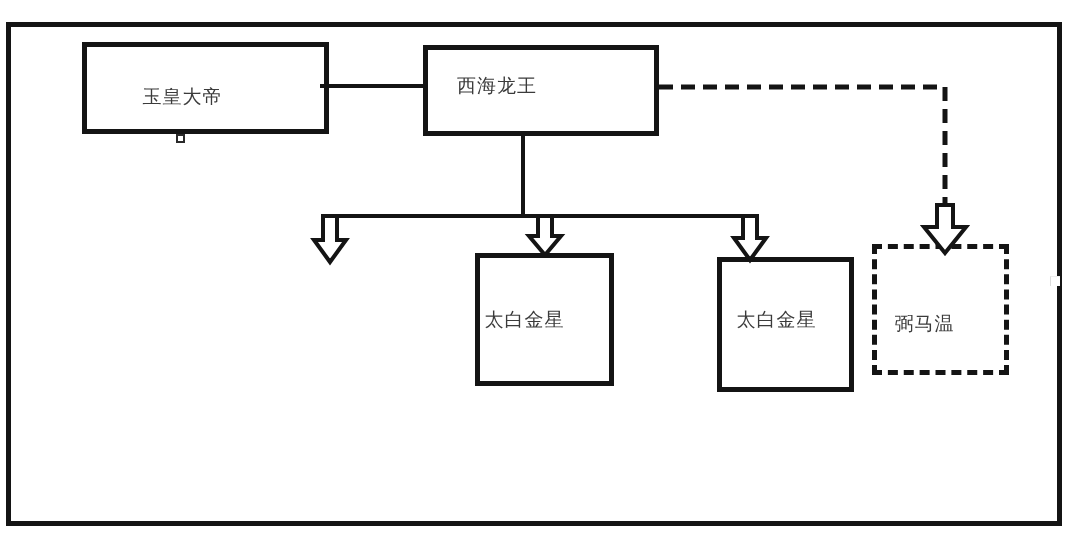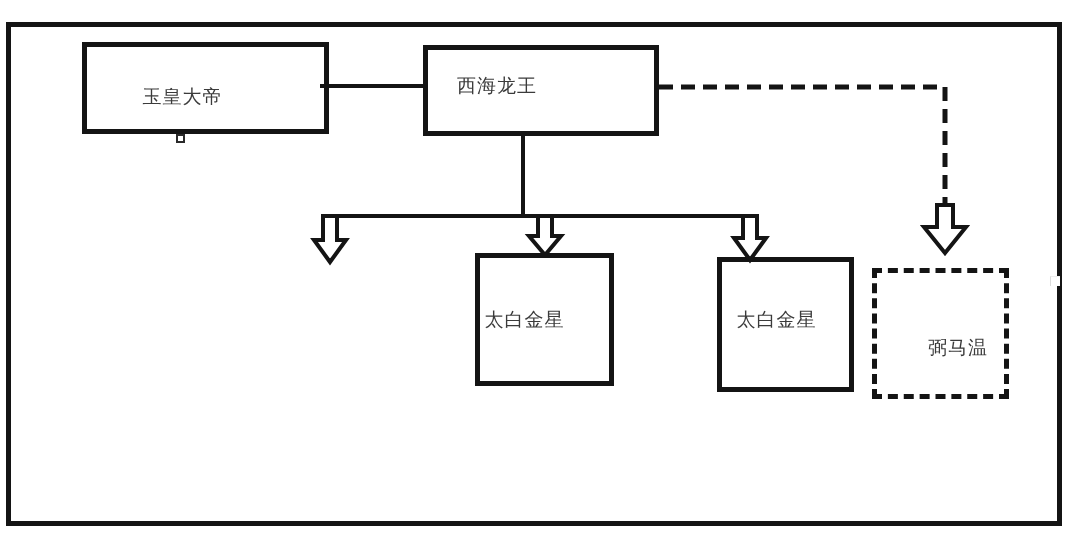--- a/index.html
+++ b/index.html
@@ -21,21 +21,21 @@
   .node-a{left:82px;top:42px;width:247px;height:92px;}
   .node-a .lbl{transform:translate(-23px,9px);}
   .node-b{left:423px;top:45px;width:236px;height:91px;justify-content:flex-start;padding-left:29px;}
   .node-b .lbl{transform:translate(0,-5px);}
   .node-c{left:262px;top:255px;width:141px;height:136px;}
   .node-c .lbl{transform:translate(-6px,7px);}
   .node-d{left:475px;top:253px;width:139px;height:133px;}
   .node-d .lbl{transform:translate(-20px,0);}
   .node-e{left:677px;top:257px;width:137px;height:135px;margin-left:40px;}
   .node-e .lbl{transform:translate(-9px,-5px);}
-  .node-f{left:872px;top:268px;width:137px;height:131px;border-style:dashed;background:transparent;justify-content:flex-end;}
+  .node-f{left:872px;top:244px;width:137px;height:131px;border-style:dashed;background:transparent;}
   .node-f .lbl{transform:translate(-16px,14px);}
   .handle-square{
     position:absolute;left:176px;top:134px;width:9px;height:9px;box-sizing:border-box;
     border:2px solid #2a2a2a;background:#ffffff;z-index:4;
   }
   .border-notch{
     position:absolute;left:1050px;top:276px;width:9px;height:9px;background:#ffffff;
     border-left:1px solid #dcdcdc;border-top:1px solid #eeeeee;z-index:5;
   }
   .connector-layer{position:absolute;left:0;top:0;width:1080px;height:537px;z-index:3;}

